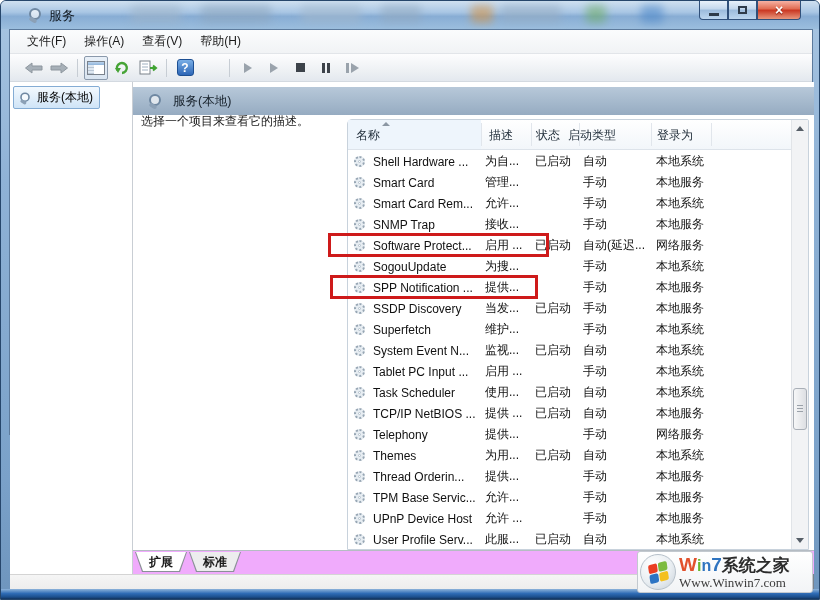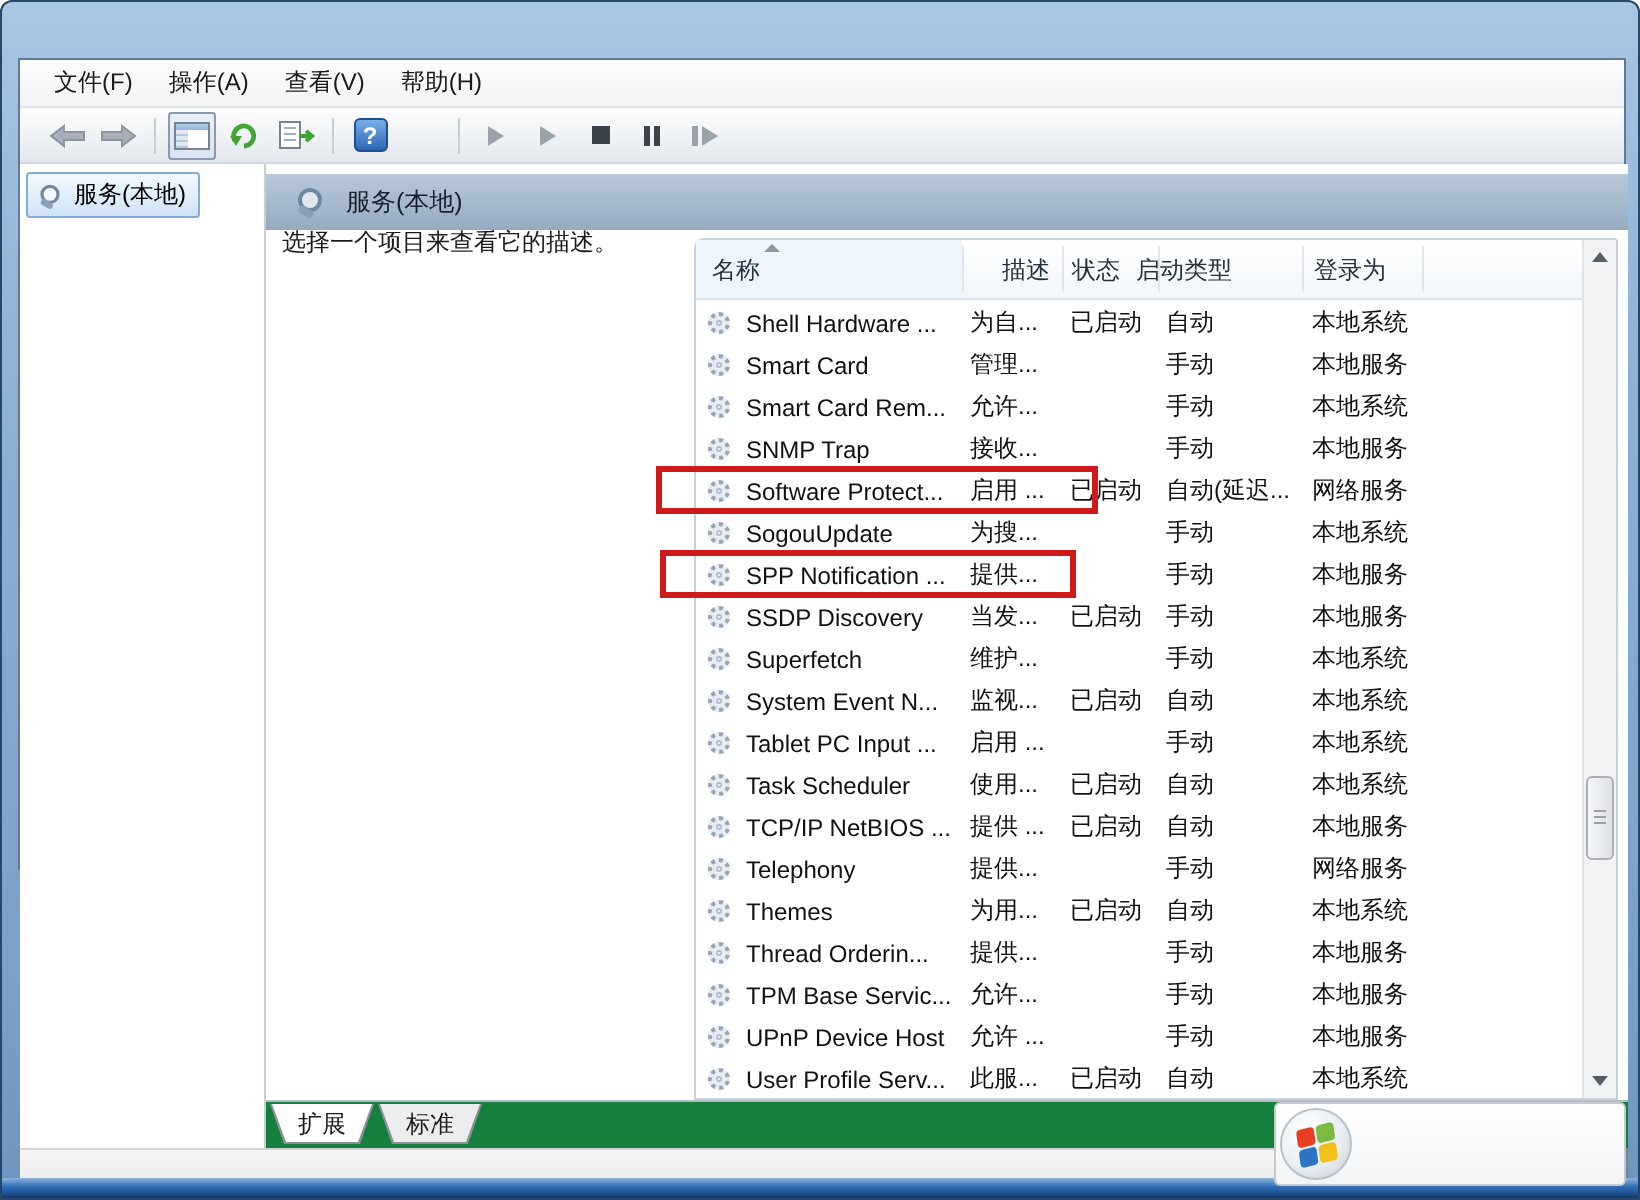--- a/index.html
+++ b/index.html
@@ -122,21 +122,21 @@
     border-bottom:5px solid #555d66; }
   .tri-down { width:0; height:0; border-left:4px solid transparent; border-right:4px solid transparent;
     border-top:5px solid #555d66; }
   .sb-thumb { position:absolute; left:1px; top:268px; width:14px; height:42px;
     background:linear-gradient(90deg,#f6f7f8,#dddfe3); border:1px solid #a9afb7; border-radius:3px; }
   .sb-thumb::after { content:""; position:absolute; left:3px; right:3px; top:16px; height:8px;
     background:repeating-linear-gradient(180deg,#9aa1a9 0 1px,transparent 1px 3px); }
 
   
   .tabstrip { position:absolute; left:123px; top:520px; width:681px; height:24px;
-    background:#15803d; border-top:1px solid #b5bcc3; }
+    background:#f0abfc; border-top:1px solid #b5bcc3;font-weight:bold; }
   .tab { position:absolute; top:1px; height:20px; }
   .tab .shape { position:absolute; inset:0; background:#8a9097;
     clip-path:polygon(0 0,100% 0,calc(100% - 7px) 100%,7px 100%); }
   .tab .fill { position:absolute; left:1px; right:1px; top:0; bottom:1px;
     clip-path:polygon(0 0,100% 0,calc(100% - 7px) 100%,7px 100%); }
   .tab span { position:relative; display:block; text-align:center; line-height:20px; font-size:12px; color:#1a1a1a; }
   .tab-ext { left:2px; width:52px; } .tab-ext .fill { background:#fff; }
   .tab-std { left:56px; width:52px; } .tab-std .fill { background:#ededee; }
 
   .statusbar { position:absolute; left:0; top:544px; width:100%; height:18px;
@@ -155,20 +155,43 @@
   .wm-text { margin-left:3px; line-height:1; }
   .wm-brand { font-weight:bold; font-size:16px; letter-spacing:0; white-space:nowrap; }
   .wm-brand .cn { color:#2b2b2b; font-size:17px; }
   .wm-url { font-family:"Liberation Serif","DejaVu Serif",serif; font-size:13px; color:#3c3c3c; margin-top:2px; }
 </style>
 </head>
 <body>
 
 <div class="frame">
 
+  <div class="titlebar">
+    <div class="blur-blob" style="left:130px;width:50px;background:#9fb4c8"></div>
+    <div class="blur-blob" style="left:200px;width:70px;background:#8ea6bd"></div>
+    <div class="blur-blob" style="left:300px;width:60px;background:#a3b8cc"></div>
+    <div class="blur-blob" style="left:380px;width:40px;background:#93aac0"></div>
+    <div class="blur-blob" style="left:470px;width:22px;background:#d8923e"></div>
+    <div class="blur-blob" style="left:500px;width:60px;background:#97adc2"></div>
+    <div class="blur-blob" style="left:585px;width:20px;background:#6fae62"></div>
+    <div class="blur-blob" style="left:640px;width:22px;background:#4b86c8"></div>
+    <span class="title-icon svc-icon"></span>
+    <span class="title-text">服务</span>
+    <div class="win-btns">
+      <div class="win-btn min">
+          <span class="glyph-min"></span>
+        </div>
+      <div class="win-btn">
+          <span class="glyph-max"></span>
+        </div>
+      <div class="win-btn close">
+          <span class="glyph-close">×</span>
+        </div>
+    </div>
+  </div>
 
   <div class="client">
 
     <div class="menubar">
       <span class="menu-item">文件(F)</span>
       <span class="menu-item">操作(A)</span>
       <span class="menu-item">查看(V)</span>
       <span class="menu-item">帮助(H)</span>
     </div>
 
@@ -245,21 +268,21 @@
         <span class="svc-icon"></span>
         <span class="band-title">服务(本地)</span>
       </div>
       <div class="hint">选择一个项目来查看它的描述。</div>
 
       <div class="card">
         <div class="lheader">
           <div class="sorted-bg"></div>
           <span class="sort-arrow"></span>
           <span class="col-label" style="left:8px">名称</span>
-          <span class="col-label" style="left:153px">描述</span>
+          <span class="col-label" style="left:141px">描述</span>
           <span class="col-label" style="left:188px">状态</span>
           <span class="col-label" style="left:220px">启动类型</span>
           <span class="col-label" style="left:309px">登录为</span>
           <i class="hsep" style="left:133px"></i>
           <i class="hsep" style="left:183px"></i>
           <i class="hsep" style="left:231px"></i>
           <i class="hsep" style="left:303px"></i>
           <i class="hsep" style="left:363px"></i>
         </div>
 
@@ -505,15 +528,19 @@
 
   <div class="watermark">
     <div class="wm-orb">
       <div class="wm-flag">
         <i style="background:#ea3e23"></i>
           <i style="background:#7cbb3f"></i>
           <i style="background:#2c74c4"></i>
           <i style="background:#f4c01e"></i>
       </div>
     </div>
+    <div class="wm-text">
+      <div class="wm-brand"><span><span style="color: rgb(226, 81, 45); font-size: 19px;">W</span><span style="color: rgb(106, 184, 46); font-size: 16px;">i</span><span style="color: rgb(47, 116, 192); font-size: 16px;">n</span><span style="color: rgb(47, 116, 192); font-size: 19px;">7</span></span><span class="cn">系统之家</span></div>
+      <div class="wm-url">Www.Winwin7.com</div>
+    </div>
   </div>
 
 </div>
 
 </body></html>

